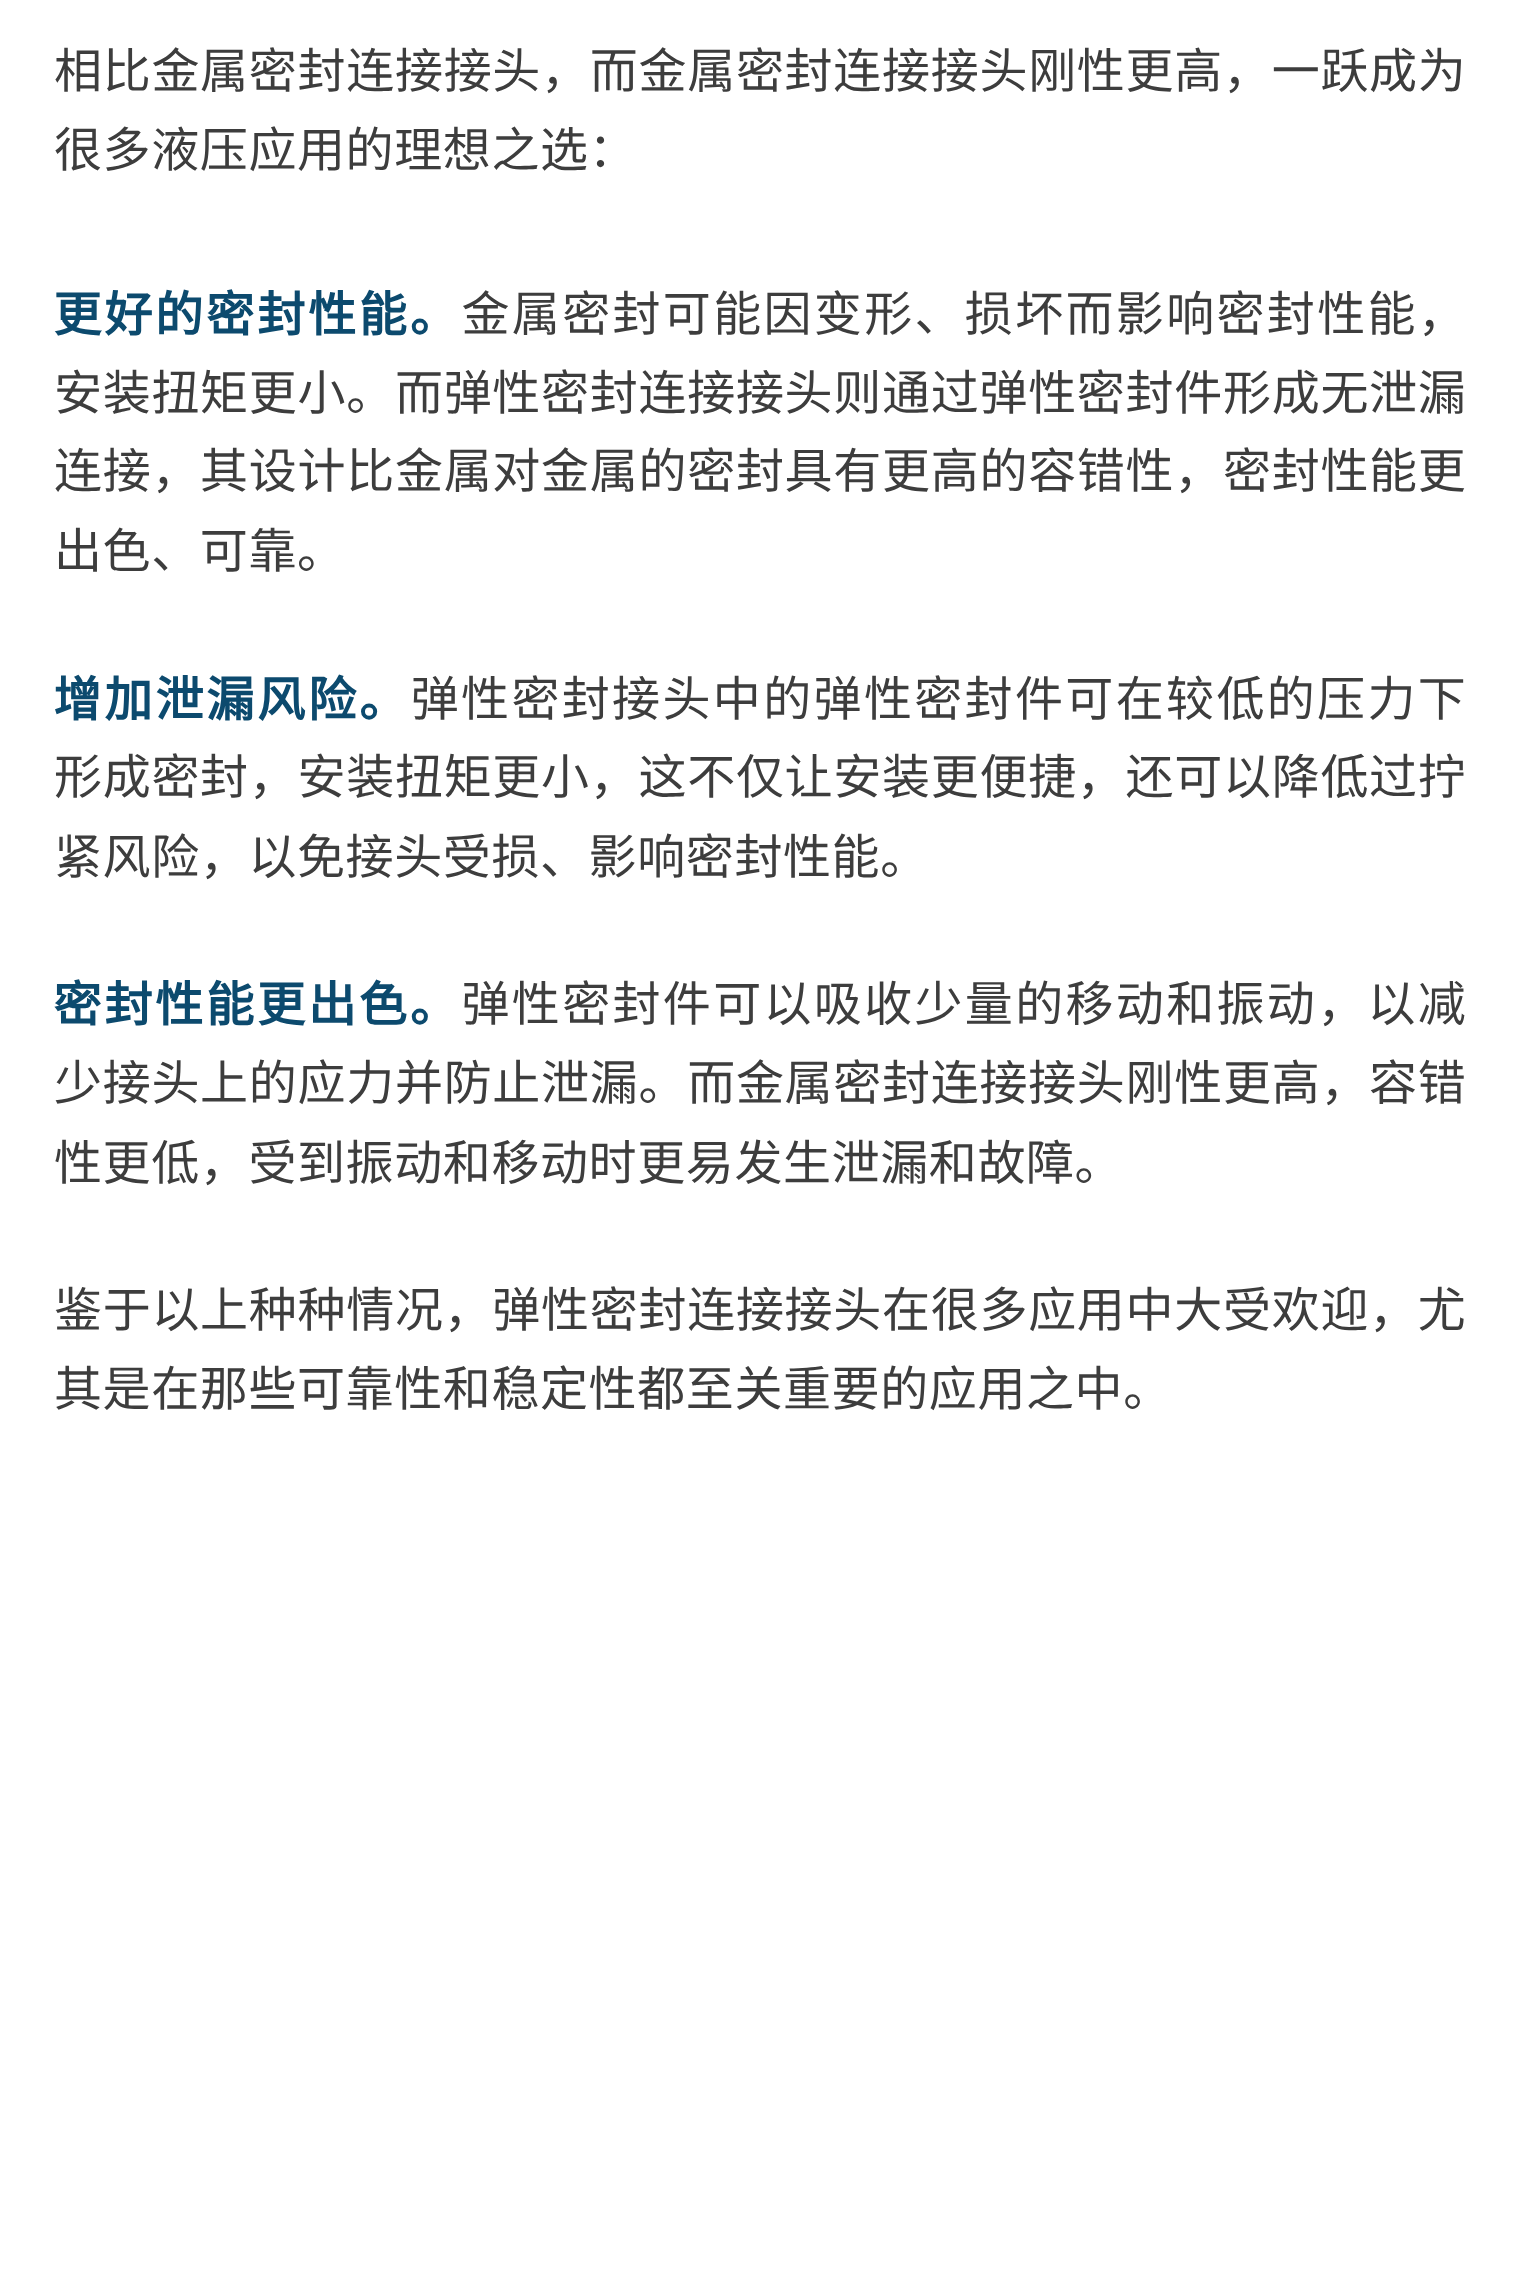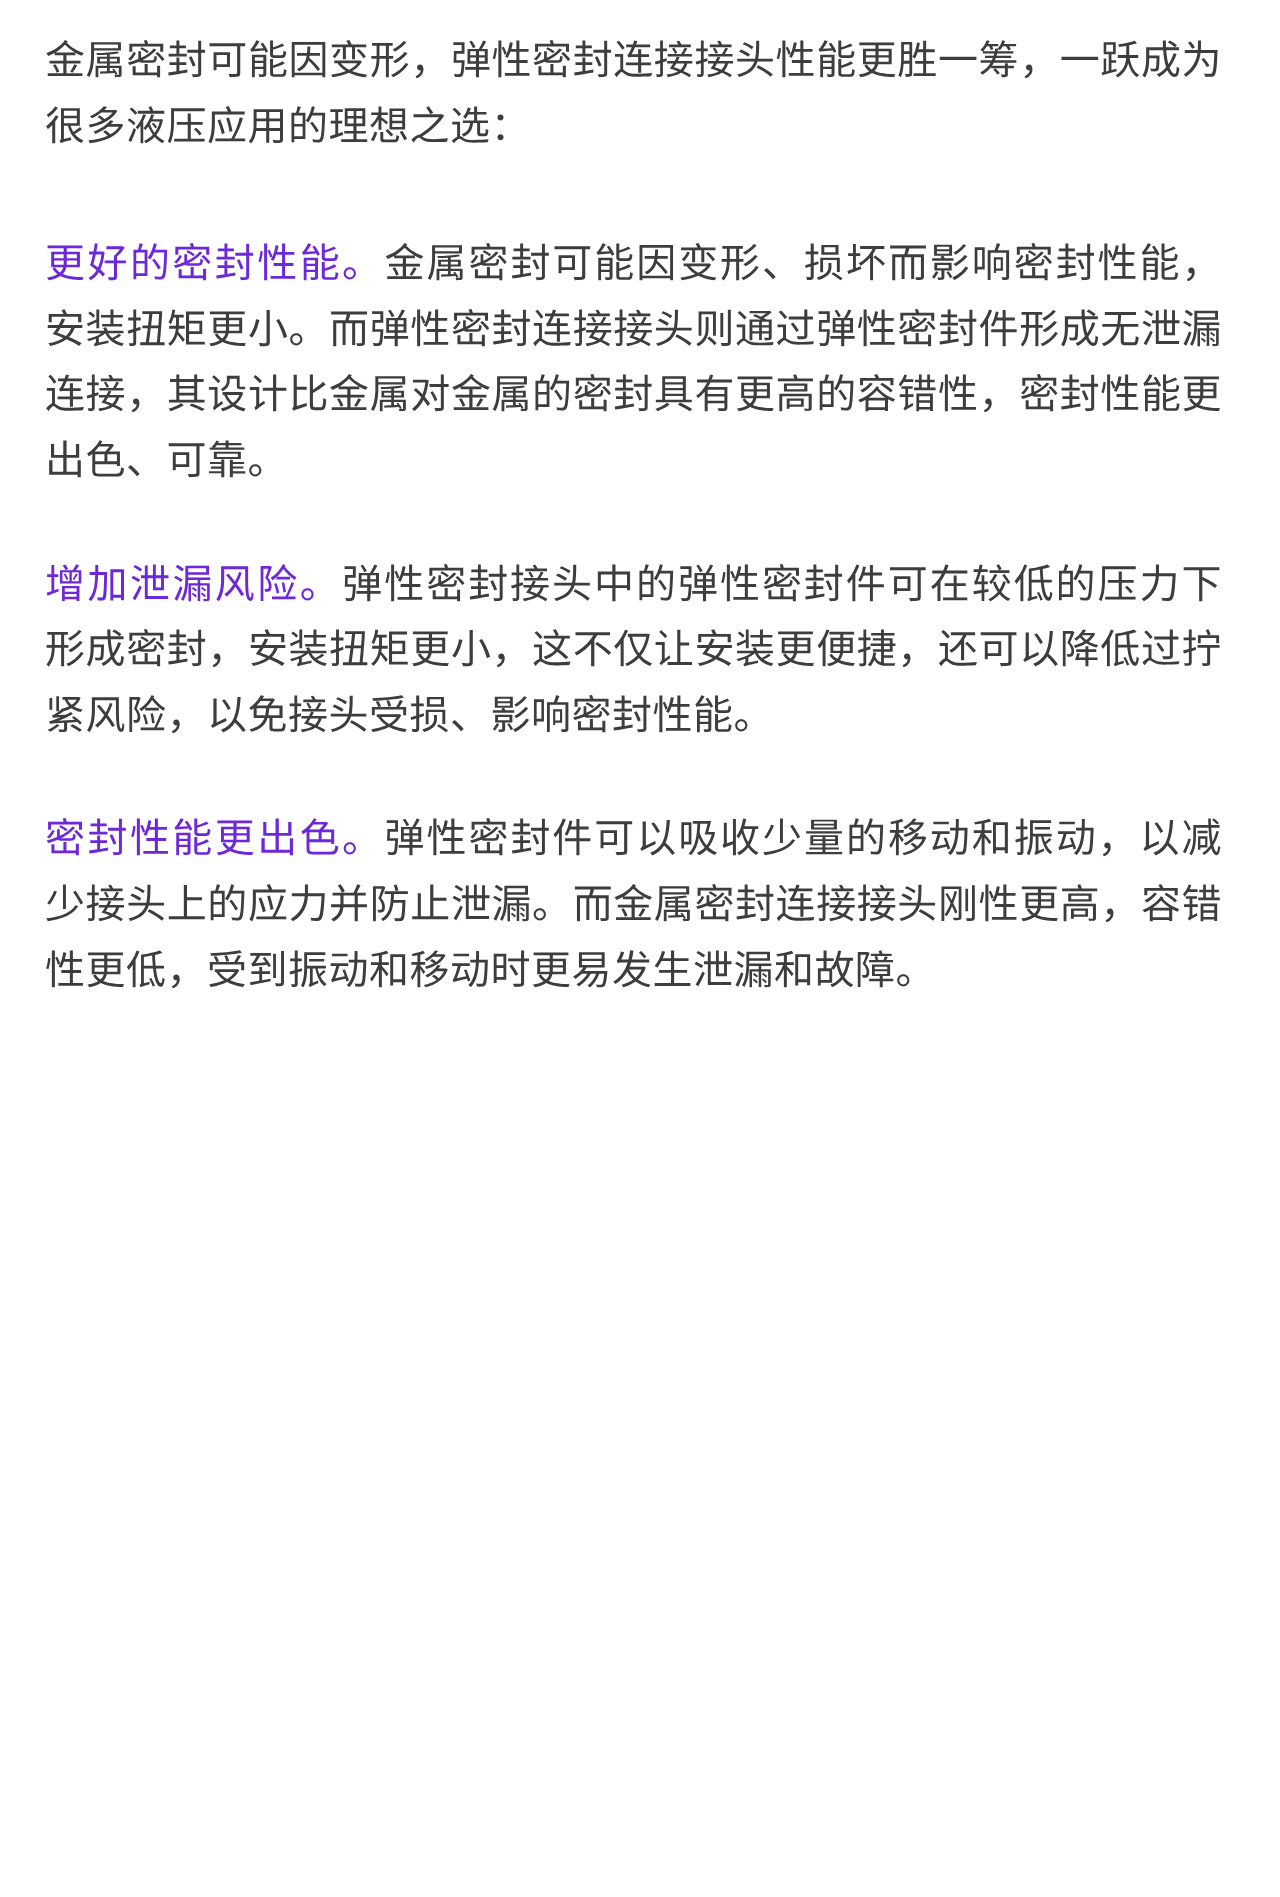--- a/index.html
+++ b/index.html
@@ -32,40 +32,43 @@
     color: #3d3d3d;
     word-break: break-all;
   }
   .para:last-child {
     margin-bottom: 0;
   }
   .para.first {
     margin-bottom: 72px;
   }
   .lead {
-    font-weight: normal;
-    color: #6d28d9;
+    font-weight: bold;
+    color: #0c4a6e;
     letter-spacing: 1px;
   }
 </style>
 </head>
 <body>
 
 <div class="page">
 
   <p class="para first">
-    <span>金属密封可能因变形，弹性密封连接接头性能更胜一筹，一跃成为很多液压应用的理想之选：</span>
+    <span>相比金属密封连接接头，而金属密封连接接头刚性更高，一跃成为很多液压应用的理想之选：</span>
   </p>
 
   <p class="para">
     <span class="lead">更好的密封性能。</span><span>金属密封可能因变形、损坏而影响密封性能，安装扭矩更小。而弹性密封连接接头则通过弹性密封件形成无泄漏连接，其设计比金属对金属的密封具有更高的容错性，密封性能更出色、可靠。</span>
   </p>
 
   <p class="para">
     <span class="lead">增加泄漏风险。</span><span>弹性密封接头中的弹性密封件可在较低的压力下形成密封，安装扭矩更小，这不仅让安装更便捷，还可以降低过拧紧风险，以免接头受损、影响密封性能。</span>
   </p>
 
   <p class="para">
     <span class="lead">密封性能更出色。</span><span>弹性密封件可以吸收少量的移动和振动，以减少接头上的应力并防止泄漏。而金属密封连接接头刚性更高，容错性更低，受到振动和移动时更易发生泄漏和故障。</span>
   </p>
 
+  <p class="para">
+    <span>鉴于以上种种情况，弹性密封连接接头在很多应用中大受欢迎，尤其是在那些可靠性和稳定性都至关重要的应用之中。</span>
+  </p>
 
 </div>
 
 </body></html>

